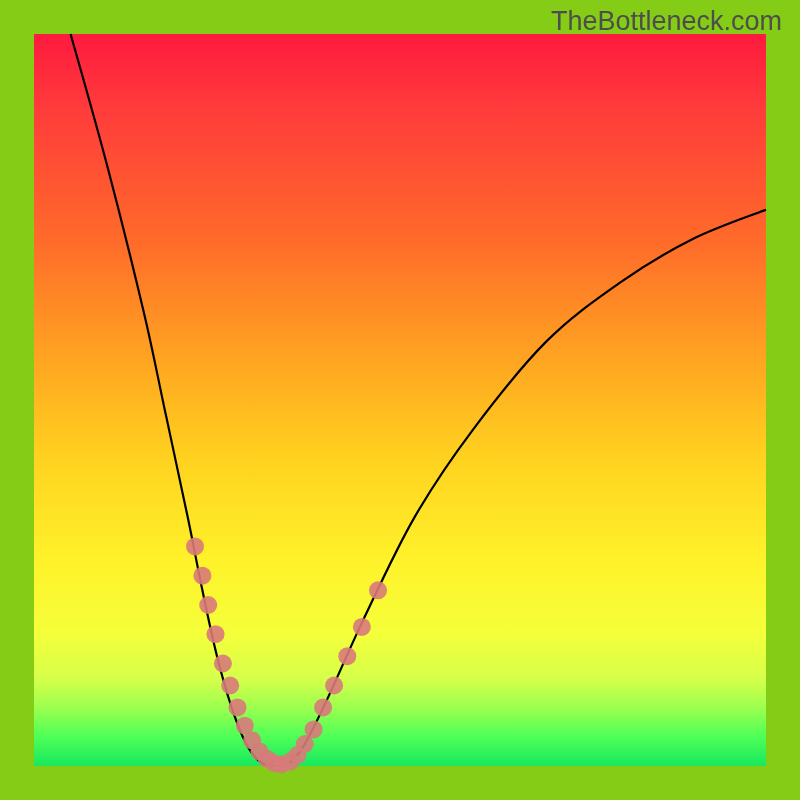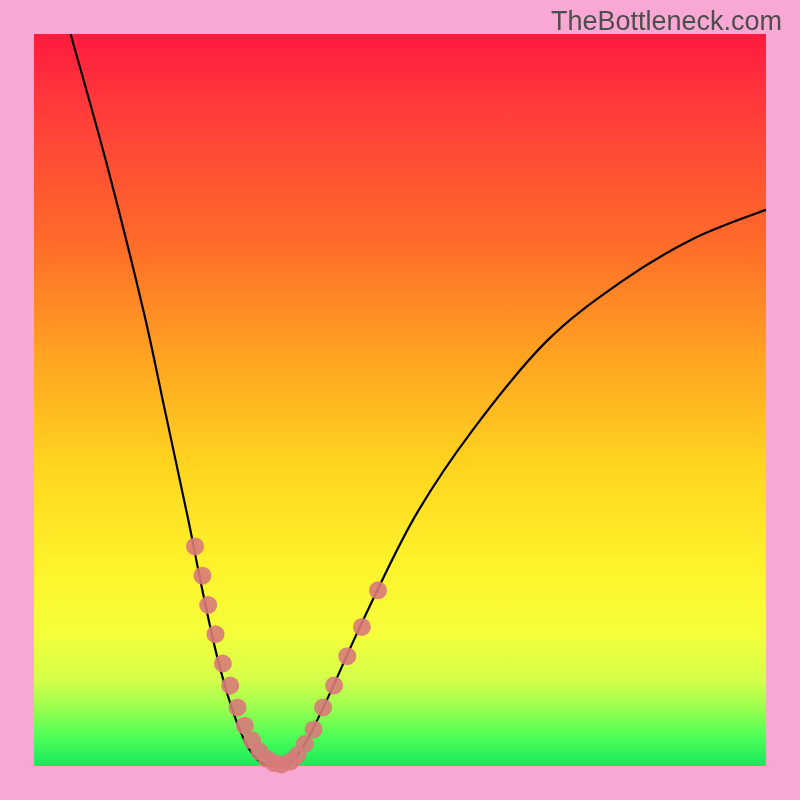--- a/index.html
+++ b/index.html
@@ -8,21 +8,21 @@
     width: 800px;
     height: 800px;
     overflow: hidden;
     background: #000;
     font-family: Arial, Helvetica, sans-serif;
   }
   .frame {
     position: relative;
     width: 800px;
     height: 800px;
-    background: #f9a8d4;
+    background: #84cc16;
   }
   .plot-area {
     position: absolute;
     left: 34px;
     top: 34px;
     width: 732px;
     height: 732px;
     
     background: linear-gradient(to bottom,
       #ff1a3e 0%,

